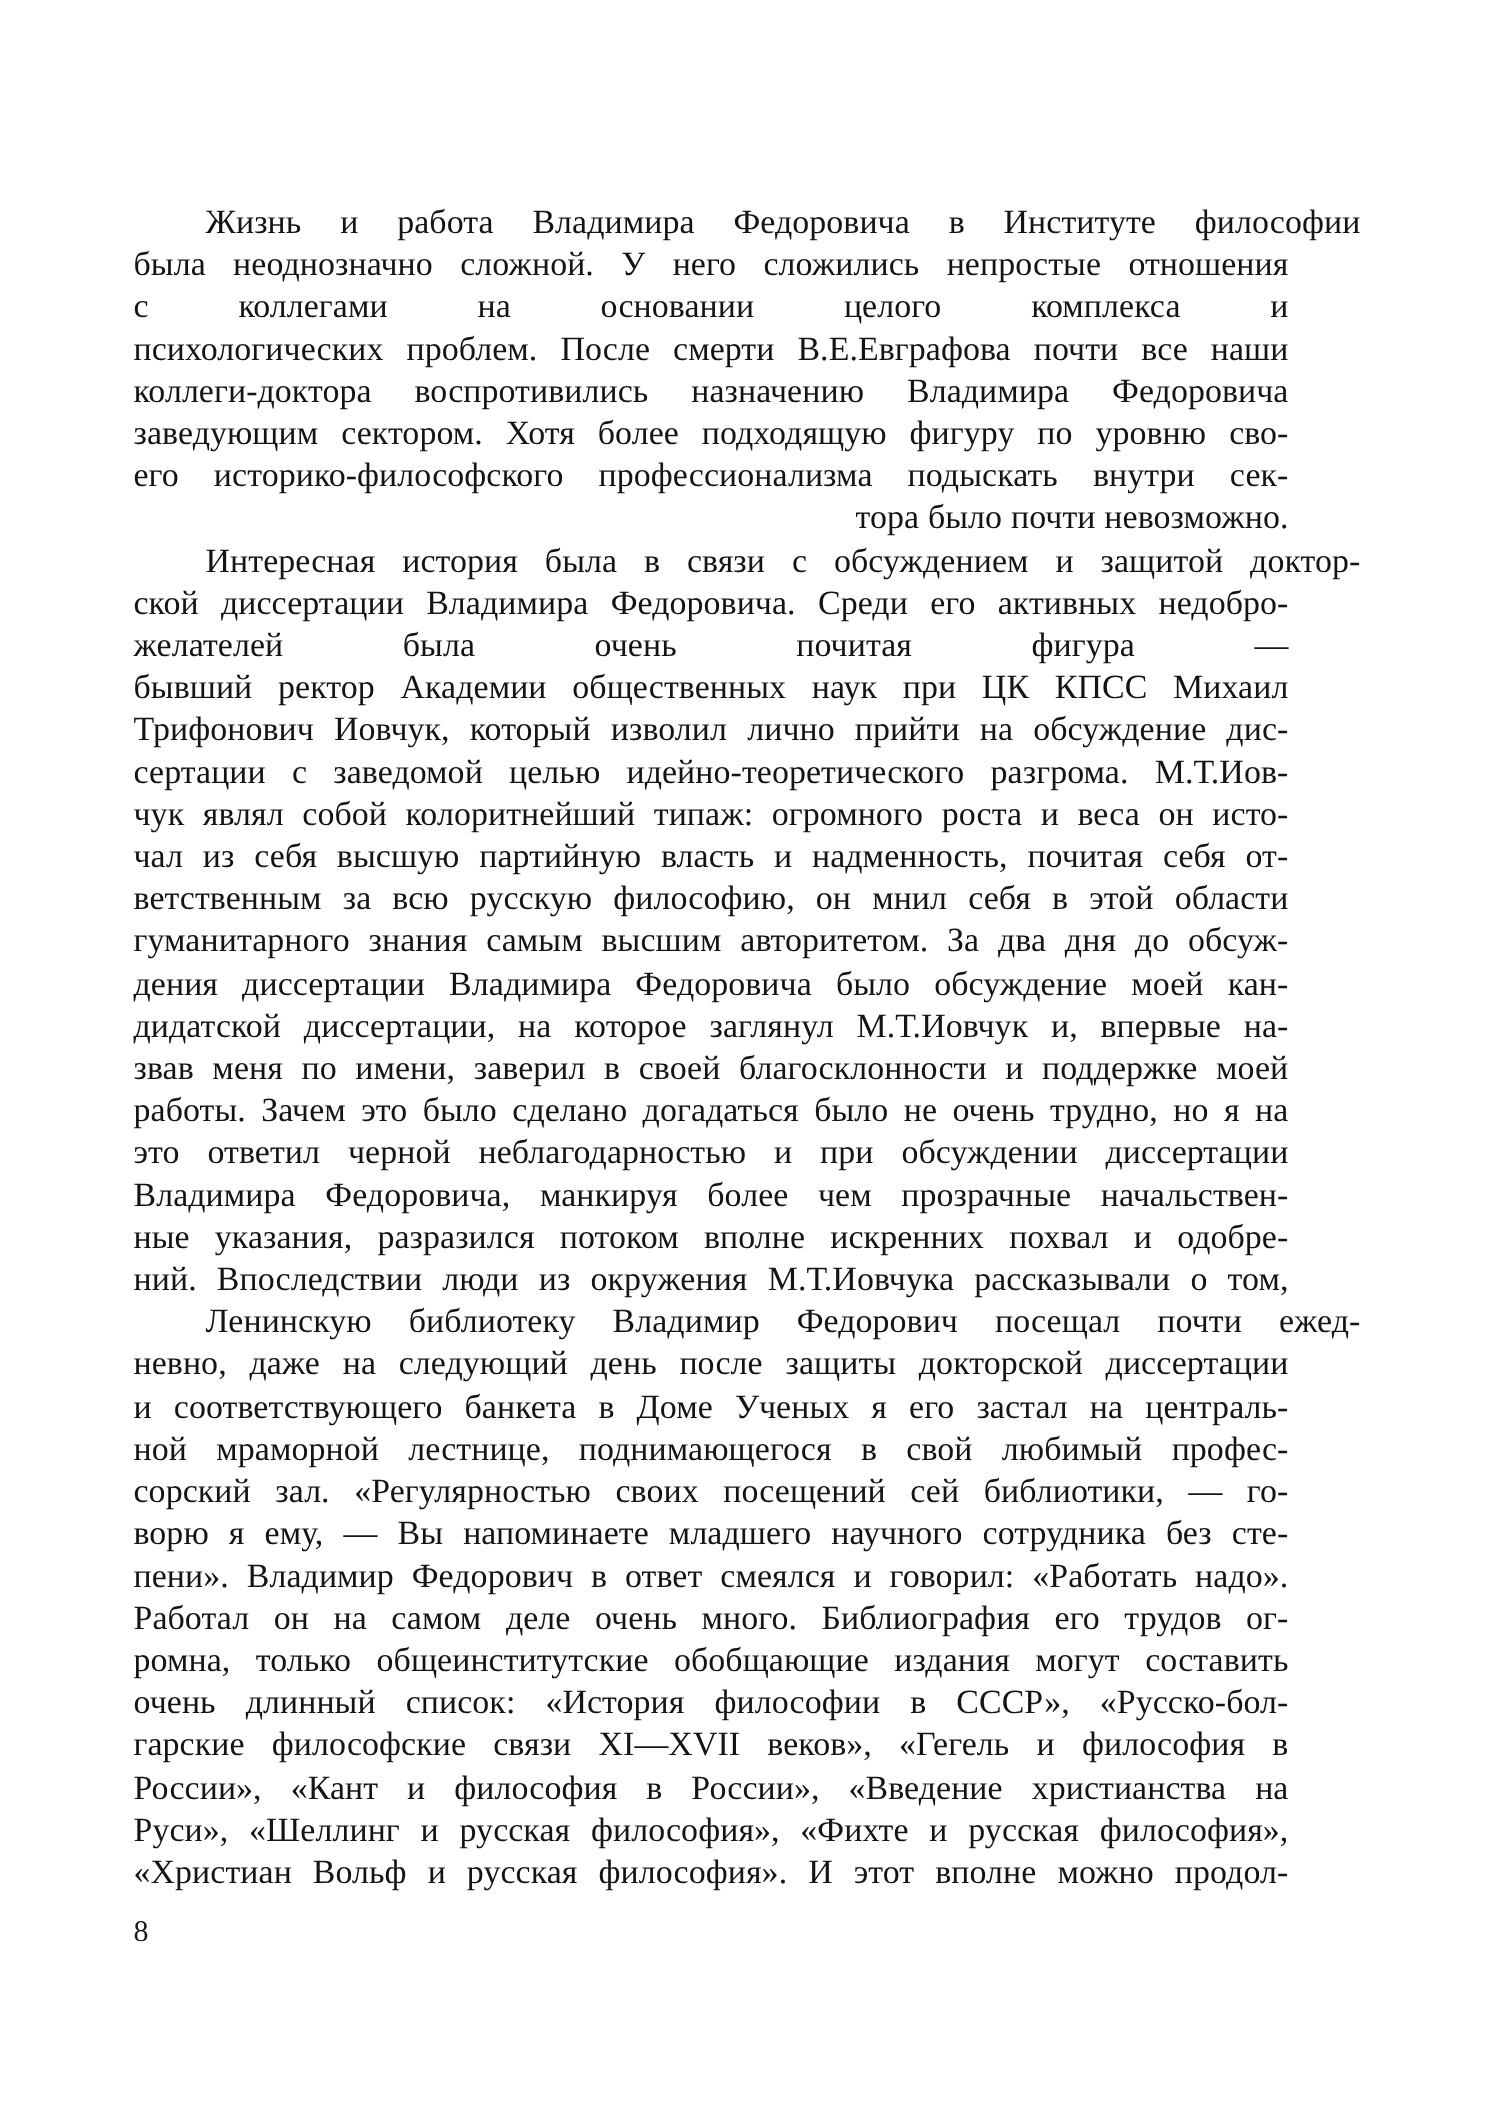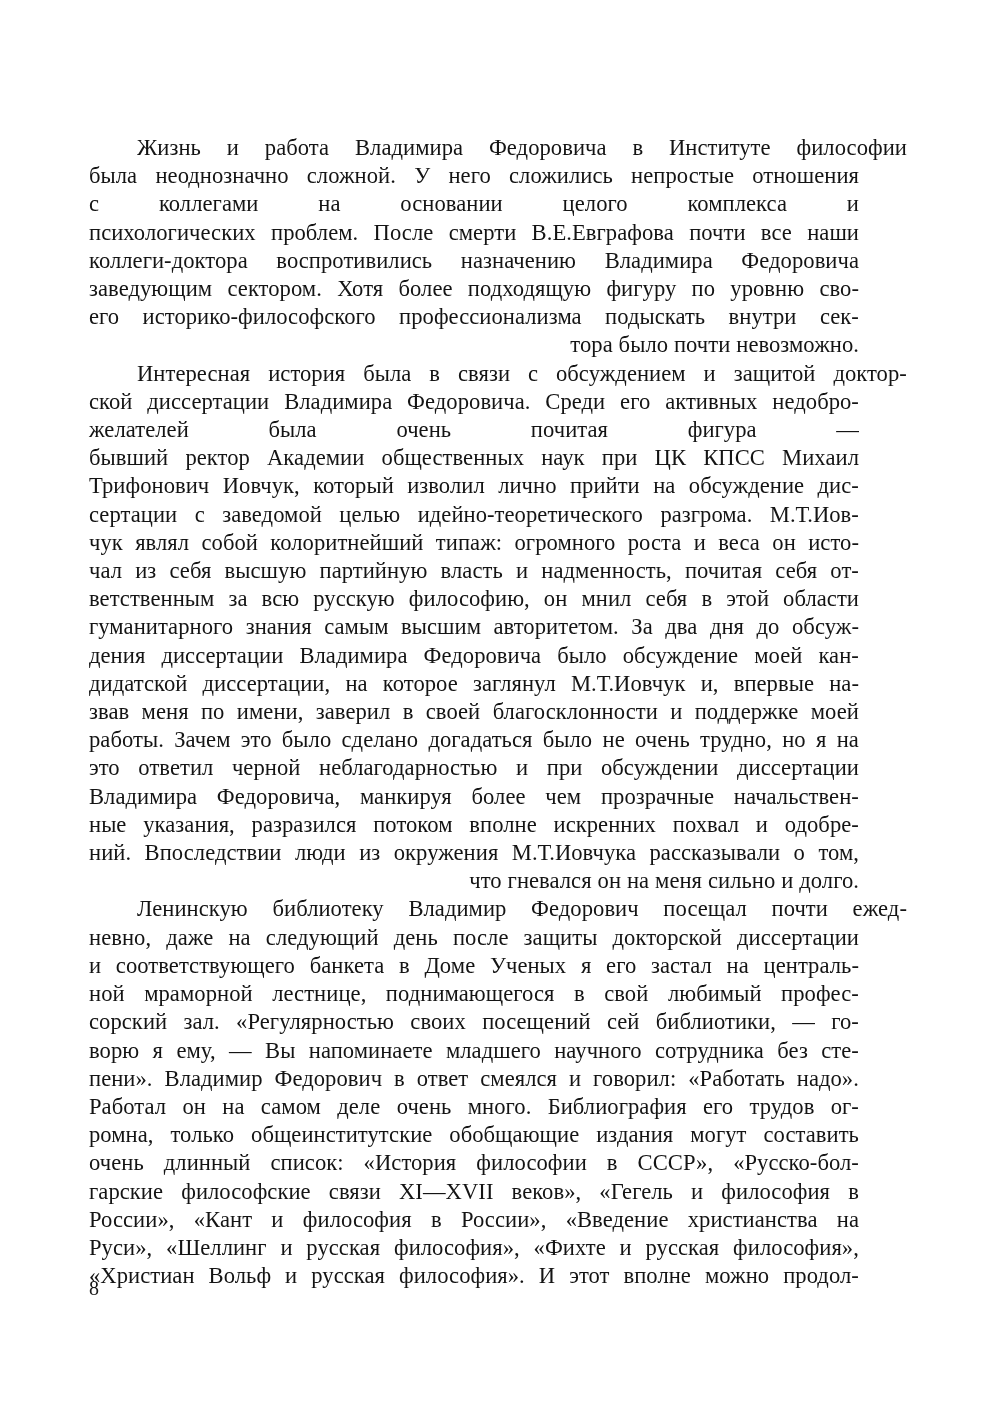--- a/index.html
+++ b/index.html
@@ -354,21 +354,20 @@
           <span class="w">ний.</span>
           <span class="w">Впоследствии</span>
           <span class="w">люди</span>
           <span class="w">из</span>
           <span class="w">окружения</span>
           <span class="w">М.Т.Иовчука</span>
           <span class="w">рассказывали</span>
           <span class="w">о</span>
           <span class="w">том,</span>
         </span>
-      <span class="line last">что гневался он на меня сильно и долго.</span>
     </div>
 
     <div class="para">
       <span class="line justify indent">
           <span class="w">Ленинскую</span>
           <span class="w">библиотеку</span>
           <span class="w">Владимир</span>
           <span class="w">Федорович</span>
           <span class="w">посещал</span>
           <span class="w">почти</span>

